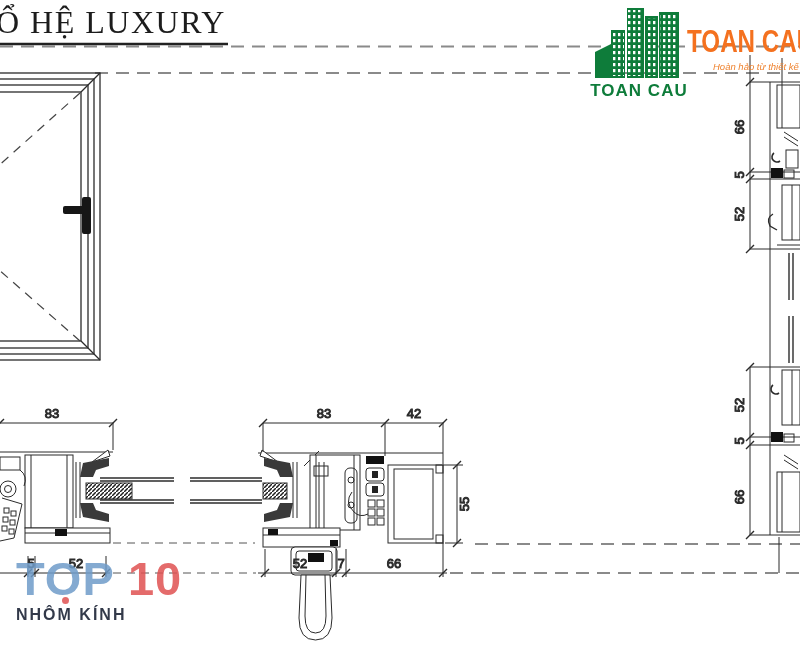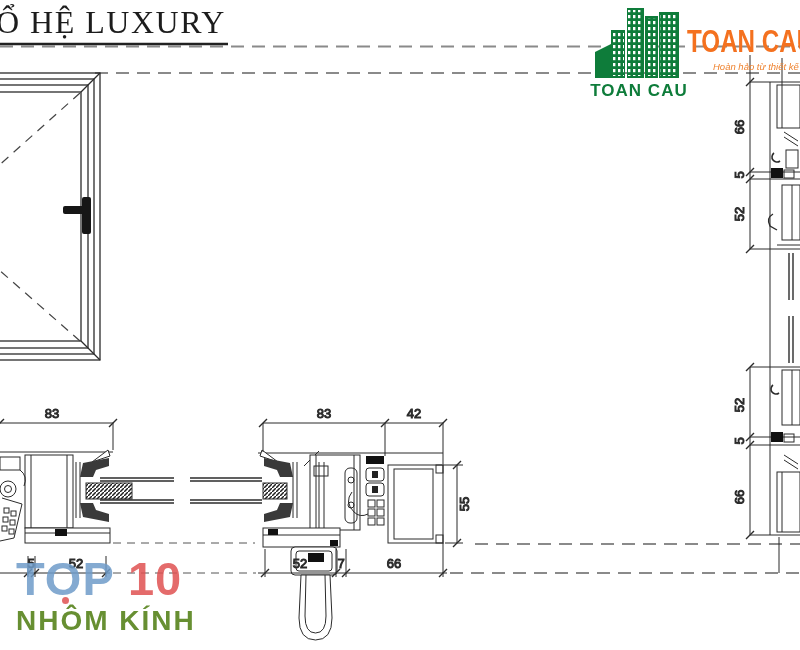--- a/index.html
+++ b/index.html
@@ -13,21 +13,21 @@
   .logo-green .txt{color:#0e7c3a;font-weight:bold;font-size:17px;letter-spacing:1px;margin-top:-1px;}
   .logo-orange{position:absolute;left:687px;top:26px;width:150px;}
   .logo-orange .brand{color:#f4711f;font-weight:bold;font-size:31px;line-height:1;
          transform:scaleX(.78);transform-origin:left center;white-space:nowrap;}
   .logo-orange .tag{color:#ef8330;font-size:9.5px;font-style:italic;margin-top:4px;
          margin-left:26px;white-space:nowrap;}
   .wm{position:absolute;left:16px;top:555px;opacity:.85;line-height:1;}
   .wm .l1{font-weight:bold;font-size:47px;letter-spacing:1px;white-space:nowrap;}
   .wm .top{color:#6f9cc9;}
   .wm .ten{color:#e05252;}
-  .wm .l2{font-weight:bold;font-size:28px;color:#4d7c0f;letter-spacing:2px;margin-top:5px;white-space:nowrap;}
+  .wm .l2{font-weight:bold;font-size:16px;color:#0f172a;letter-spacing:2px;margin-top:5px;white-space:nowrap;}
   .wm .dot{position:absolute;left:46px;top:42px;width:7px;height:7px;border-radius:50%;background:#e05252;}
 </style>
 </head>
 <body>
 
 <div class="stage">
 
   <svg width="800" height="650" viewBox="0 0 800 650">
     <defs>
       <pattern id="hatch" width="4" height="4" patternUnits="userSpaceOnUse">

